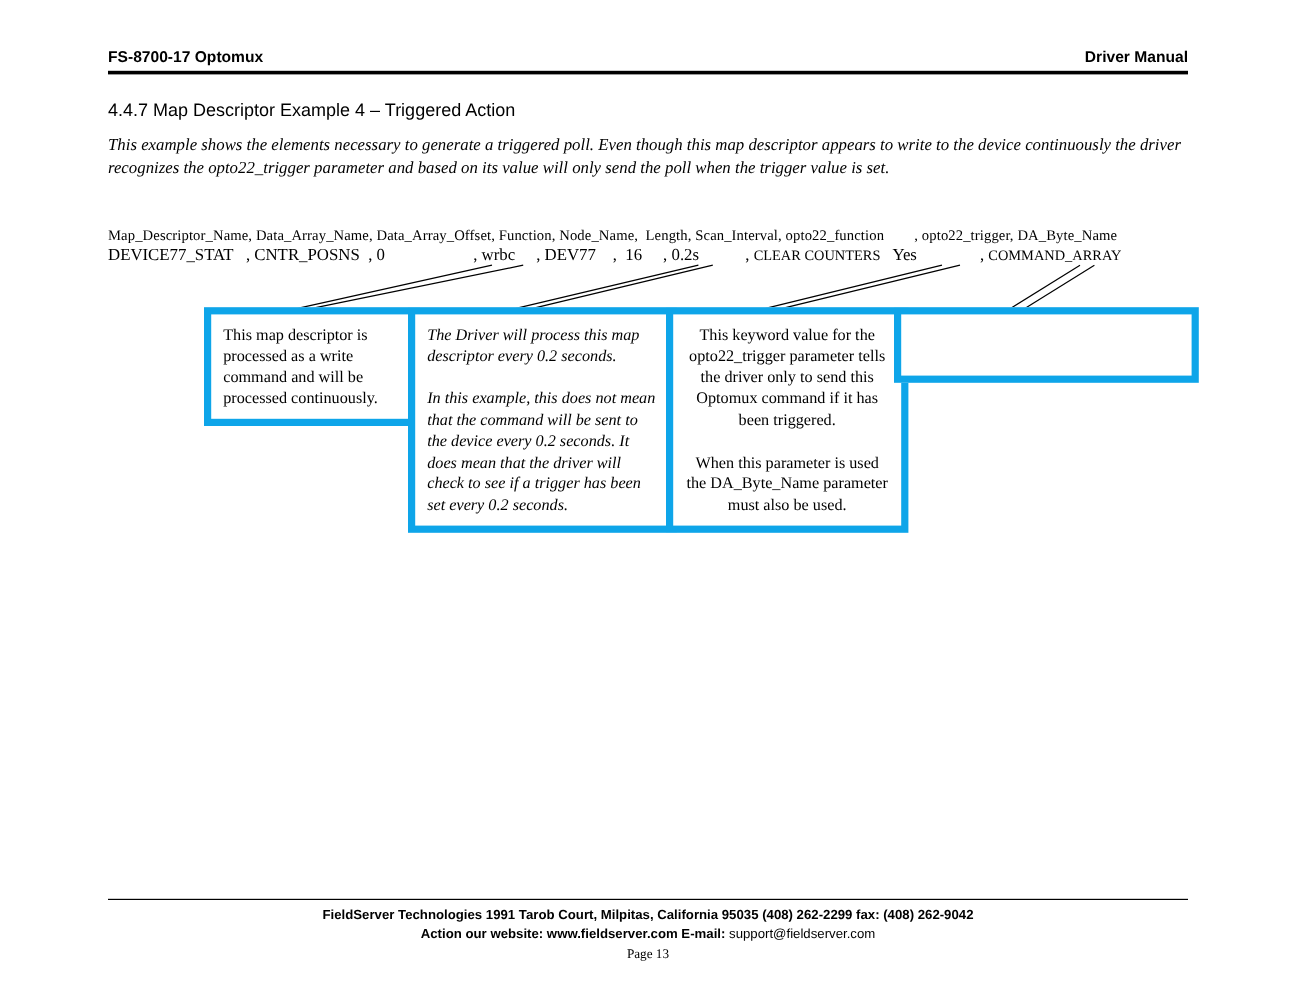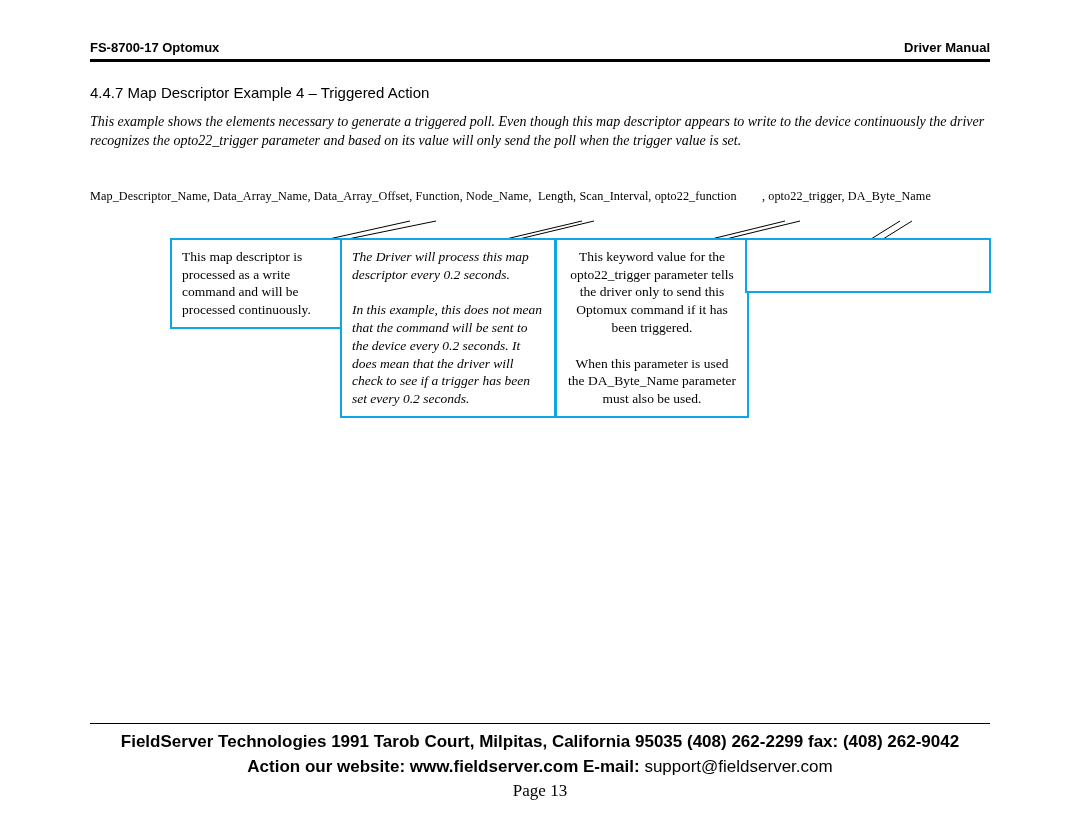--- a/index.html
+++ b/index.html
@@ -56,42 +56,42 @@
     margin-top: 2px;
   }
   .csv-values .small { font-size: 12px; }
   .boxes {
     position: relative;
     margin-top: 34px;
     height: 240px;
   }
   .cbox {
     position: absolute;
-    border: 2px solid #0ea5e9;
+    border: 6px solid #0ea5e9;
     padding: 8px 10px;
     font-size: 13.5px;
     line-height: 1.32;
     background: #fff;
   }
   .b1 { left: 80px;  top: 0; width: 148px; }
   .b2 { left: 250px; top: 0; width: 192px; font-style: italic; }
   .b3 { left: 465px; top: 0; width: 170px; text-align: center; }
   .b4 { left: 655px; top: 0; width: 222px; }
   svg.leaders {
     position: absolute;
     left: 0; top: 0; width: 900px; height: 80px;
     pointer-events: none;
   }
   .footer {
     position: absolute;
     left: 0; right: 0;
     bottom: 0;
     text-align: center;
     font-family: Arial, Helvetica, sans-serif;
-    font-size: 17px;
+    font-size: 11px;
     line-height: 1.45;
   }
   .footer .bold { font-weight: bold; }
   .footer .pg { font-family: "Times New Roman", serif; font-weight: normal; }
   .hr-footer { border:0; border-top: 1px solid #000; margin: 0 0 6px 0; }
 </style>
 </head>
 <body>
 
 <div class="page">
@@ -100,20 +100,21 @@
     <span>FS-8700-17 Optomux</span>
     <span>Driver Manual</span>
   </div>
   <hr class="hr-thick">
 
   <div class="sec-title">4.4.7   Map Descriptor Example 4 – Triggered Action</div>
   <div class="intro">This example shows the elements necessary to generate a triggered poll. Even though this map descriptor appears to write to the device continuously the driver recognizes the opto22_trigger parameter and based on its value will only send the poll when the trigger value is set.</div>
 
   <div style="position:relative;">
     <div class="csv-header">Map_Descriptor_Name, Data_Array_Name, Data_Array_Offset, Function, Node_Name,  Length, Scan_Interval, opto22_function        , opto22_trigger, DA_Byte_Name</div>
+    <div class="csv-values"><span>DEVICE77_STAT   , CNTR_POSNS  , 0                     , wrbc     , DEV77    ,  16     , 0.2s           , </span><span class="small">CLEAR COUNTERS</span><span>   Yes               , </span><span class="small">COMMAND_ARRAY</span></div>
 
     <svg class="leaders" viewBox="0 0 900 80">
       <line x1="320" y1="32" x2="158" y2="68" stroke="#000" stroke-width="1"></line>
       <line x1="346" y1="32" x2="170" y2="68" stroke="#000" stroke-width="1"></line>
       <line x1="492" y1="32" x2="340" y2="68" stroke="#000" stroke-width="1"></line>
       <line x1="504" y1="32" x2="354" y2="68" stroke="#000" stroke-width="1"></line>
       <line x1="695" y1="32" x2="548" y2="68" stroke="#000" stroke-width="1"></line>
       <line x1="710" y1="32" x2="562" y2="68" stroke="#000" stroke-width="1"></line>
       <line x1="810" y1="32" x2="752" y2="68" stroke="#000" stroke-width="1"></line>
       <line x1="822" y1="32" x2="764" y2="68" stroke="#000" stroke-width="1"></line>

